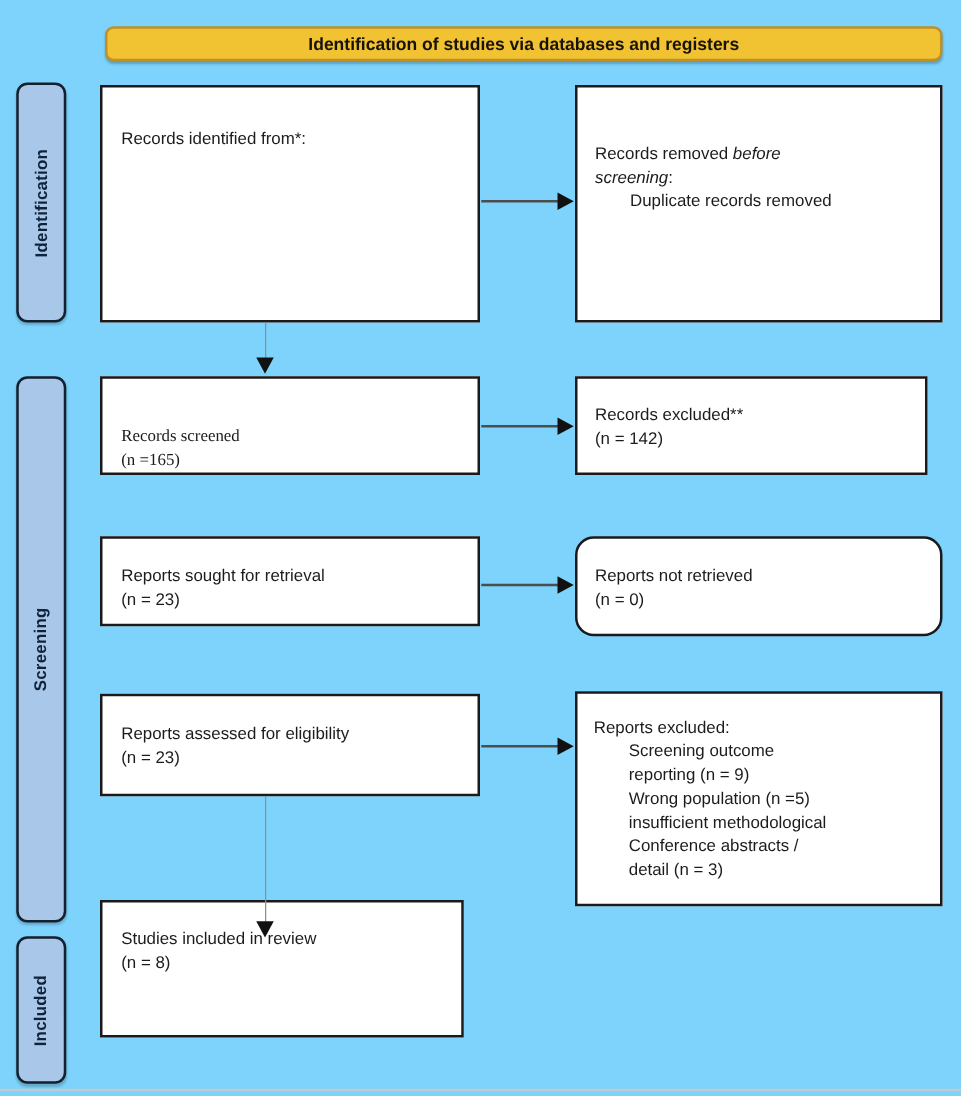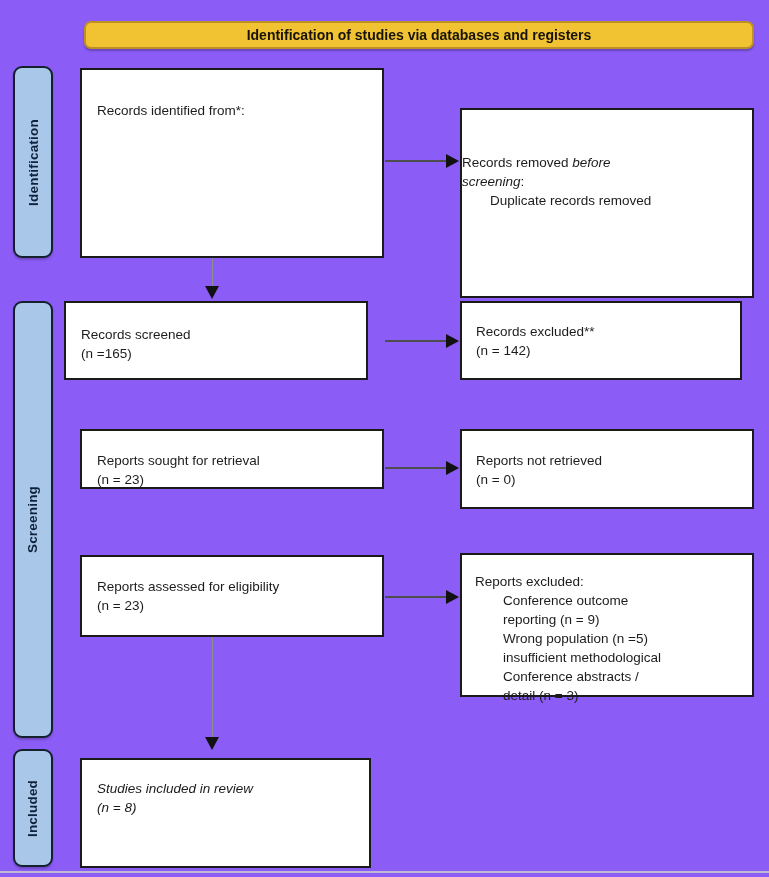--- a/index.html
+++ b/index.html
@@ -11,21 +11,21 @@
     --arrow: #4D4D4D;
     --arrow-light: #8E8E8E;
     --arrow-head: #111111;
   }
   * { margin: 0; padding: 0; box-sizing: border-box; }
   html, body { background: #ffffff; }
   .canvas {
     position: relative;
     width: 769px;
     height: 877px;
-    background: #8b5cf6;
+    background: #7dd3fc;
     font-family: "Liberation Sans", sans-serif;
     font-size: 13.5px;
     line-height: 19px;
     color: #1c1c1c;
     overflow: hidden;
   }
   .banner {
     position: absolute;
     left: 84px; top: 21px; width: 670px; height: 28px;
     background: var(--banner-fill);
@@ -51,28 +51,28 @@
   }
   .stage-identification { left: 13px; top: 66px;  width: 40px; height: 192px; }
   .stage-screening      { left: 13px; top: 301px; width: 40px; height: 437px; }
   .stage-included       { left: 13px; top: 749px; width: 40px; height: 118px; }
   .box {
     position: absolute;
     background: #ffffff;
     border: 2px solid var(--box-border);
   }
   .box-l1 { left: 80px;  top: 68px;  width: 304px; height: 190px; padding: 31px 8px 0 15px; }
-  .box-r1 { left: 460px; top: 68px;  width: 294px; height: 190px; padding: 43px 8px 0 0; margin-top: 40px; }
-  .box-l2 { left: 64px;  top: 301px; width: 304px; height: 79px;  padding: 22px 8px 0 15px; }
+  .box-r1 { left: 460px; top: 68px;  width: 294px; height: 190px; padding: 43px 8px 0 14px; }
+  .box-l2 { left: 80px;  top: 301px; width: 304px; height: 79px;  padding: 36px 8px 0 15px; font-family: Liberation Serif, serif; }
   .box-r2 { left: 460px; top: 301px; width: 282px; height: 79px;  padding: 19px 8px 0 14px; }
-  .box-l3 { left: 80px;  top: 429px; width: 304px; height: 60px;  padding: 20px 8px 0 15px; }
-  .box-r3 { left: 460px; top: 429px; width: 294px; height: 80px;  padding: 20px 8px 0 14px; }
+  .box-l3 { left: 80px;  top: 429px; width: 304px; height: 72px;  padding: 20px 8px 0 15px; }
+  .box-r3 { left: 460px; top: 429px; width: 294px; height: 80px;  padding: 20px 8px 0 14px; border-radius: 15px; }
   .box-l4 { left: 80px;  top: 555px; width: 304px; height: 82px;  padding: 20px 20px 0 15px; }
-  .box-r4 { left: 460px; top: 553px; width: 294px; height: 144px; padding: 17px 6px 0 13px; }
-  .box-l5 { left: 80px;  top: 758px; width: 291px; height: 110px; padding: 19px 8px 0 15px; font-style: italic; }
+  .box-r4 { left: 460px; top: 553px; width: 294px; height: 172px; padding: 17px 6px 0 13px; }
+  .box-l5 { left: 80px;  top: 720px; width: 291px; height: 110px; padding: 19px 8px 0 15px; }
   .indent { margin-left: 28px; }
   .it { font-style: italic; }
   .hline { position: absolute; height: 2px; background: var(--arrow); }
   .vline { position: absolute; width: 1px; background: var(--arrow-light); }
   .head-right {
     position: absolute; width: 0; height: 0;
     border-left: 13px solid var(--arrow-head);
     border-top: 7px solid transparent;
     border-bottom: 7px solid transparent;
   }
@@ -160,21 +160,21 @@
   <div class="box box-l4">
     <div>
         <div>Reports assessed for eligibility</div>
         <div>(n = 23)</div>
       </div>
   </div>
 
   <div class="box box-r4">
     <div>Reports excluded:</div>
     <div class="indent">
-        <div>Conference outcome</div>
+        <div>Screening outcome</div>
         <div>reporting (n = 9)</div>
         <div>Wrong population (n =5)</div>
         <div>insufficient methodological</div>
         <div>Conference abstracts /</div>
         <div>detail (n = 3)</div>
       </div>
   </div>
 
   <div class="box box-l5">
     <div>

